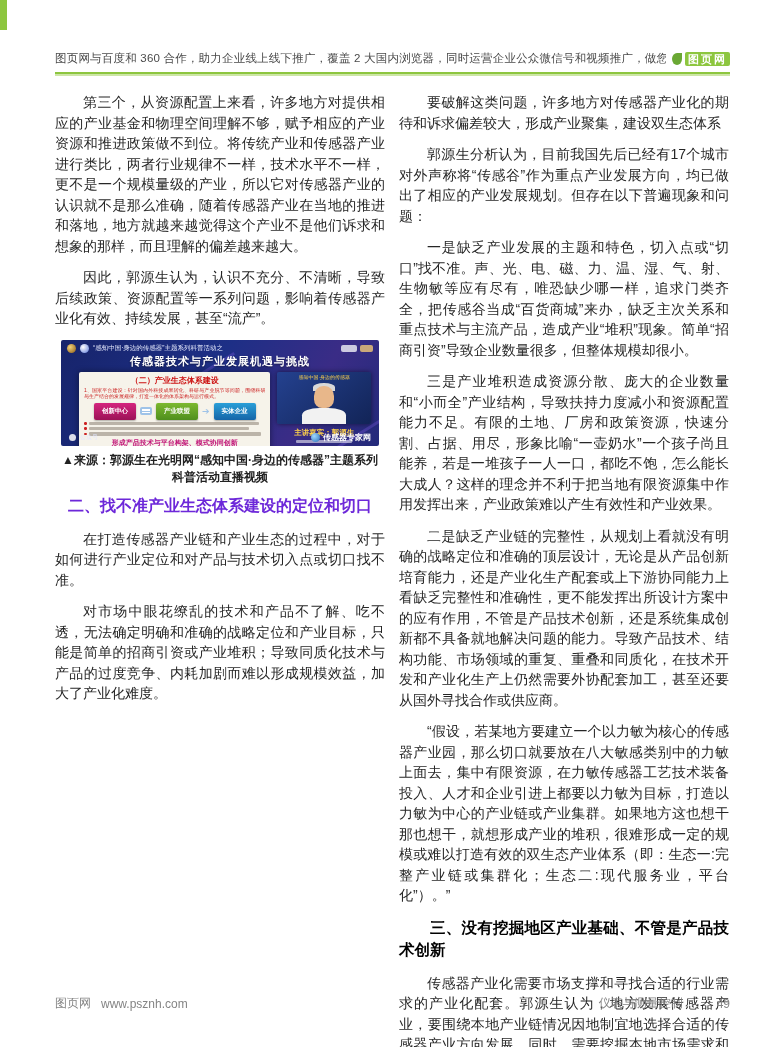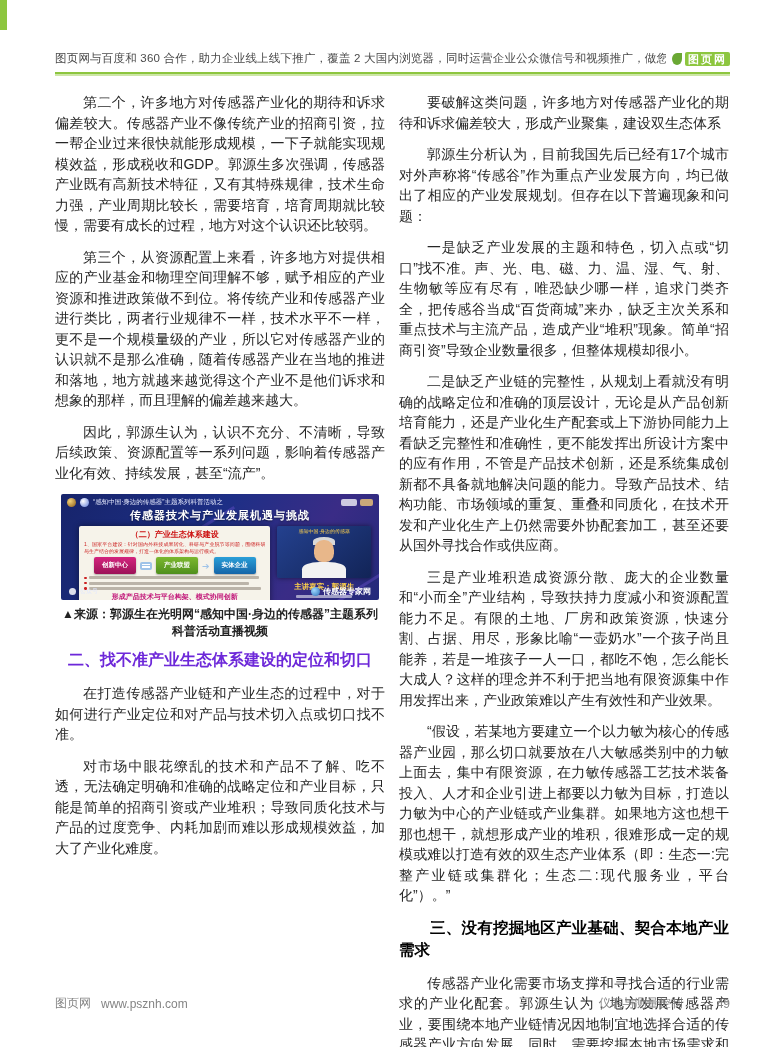--- a/index.html
+++ b/index.html
@@ -91,21 +91,20 @@
     <div class="header-text">图页网与百度和 360 合作，助力企业线上线下推广，覆盖 2 大国内浏览器，同时运营企业公众微信号和视频推广，做您优质市场部。</div>
     <div class="brand-logo">
       <span class="leaf"></span>
       <span class="brand-chars">图页网</span>
     </div>
   </div>
 
   <div class="columns">
 
     <div class="col">
-      <p class="para">第二个，许多地方对传感器产业化的期待和诉求偏差较大。传感器产业不像传统产业的招商引资，拉一帮企业过来很快就能形成规模，一下子就能实现规模效益，形成税收和GDP。郭源生多次强调，传感器产业既有高新技术特征，又有其特殊规律，技术生命力强，产业周期比较长，需要培育，培育周期就比较慢，需要有成长的过程，地方对这个认识还比较弱。</p>
       <p class="para">第三个，从资源配置上来看，许多地方对提供相应的产业基金和物理空间理解不够，赋予相应的产业资源和推进政策做不到位。将传统产业和传感器产业进行类比，两者行业规律不一样，技术水平不一样，更不是一个规模量级的产业，所以它对传感器产业的认识就不是那么准确，随着传感器产业在当地的推进和落地，地方就越来越觉得这个产业不是他们诉求和想象的那样，而且理解的偏差越来越大。</p>
       <p class="para">因此，郭源生认为，认识不充分、不清晰，导致后续政策、资源配置等一系列问题，影响着传感器产业化有效、持续发展，甚至“流产”。</p>
 
       <div class="figure">
         <div class="streak" style="left:-30px; top:70px;"></div>
         <div class="streak" style="left:160px; top:110px;"></div>
         <div class="fig-banner">
           <span class="fig-badge"></span>
           <span class="fig-badge alt"></span>
           <span class="fig-series">“感知中国·身边的传感器”主题系列科普活动之</span>
@@ -167,24 +166,24 @@
 
       <div class="h2">二、找不准产业生态体系建设的定位和切口</div>
       <p class="para">在打造传感器产业链和产业生态的过程中，对于如何进行产业定位和对产品与技术切入点或切口找不准。</p>
       <p class="para">对市场中眼花缭乱的技术和产品不了解、吃不透，无法确定明确和准确的战略定位和产业目标，只能是简单的招商引资或产业堆积；导致同质化技术与产品的过度竞争、内耗加剧而难以形成规模效益，加大了产业化难度。</p>
     </div>
 
     <div class="col">
       <p class="para">要破解这类问题，许多地方对传感器产业化的期待和诉求偏差较大，形成产业聚集，建设双生态体系</p>
       <p class="para">郭源生分析认为，目前我国先后已经有17个城市对外声称将“传感谷”作为重点产业发展方向，均已做出了相应的产业发展规划。但存在以下普遍现象和问题：</p>
       <p class="para">一是缺乏产业发展的主题和特色，切入点或“切口”找不准。声、光、电、磁、力、温、湿、气、射、生物敏等应有尽有，唯恐缺少哪一样，追求门类齐全，把传感谷当成“百货商城”来办，缺乏主次关系和重点技术与主流产品，造成产业“堆积”现象。简单“招商引资”导致企业数量很多，但整体规模却很小。</p>
+      <p class="para">三是产业堆积造成资源分散、庞大的企业数量和“小而全”产业结构，导致扶持力度减小和资源配置能力不足。有限的土地、厂房和政策资源，快速分割、占据、用尽，形象比喻“一壶奶水”一个孩子尚且能养，若是一堆孩子一人一口，都吃不饱，怎么能长大成人？这样的理念并不利于把当地有限资源集中作用发挥出来，产业政策难以产生有效性和产业效果。</p>
       <p class="para">二是缺乏产业链的完整性，从规划上看就没有明确的战略定位和准确的顶层设计，无论是从产品创新培育能力，还是产业化生产配套或上下游协同能力上看缺乏完整性和准确性，更不能发挥出所设计方案中的应有作用，不管是产品技术创新，还是系统集成创新都不具备就地解决问题的能力。导致产品技术、结构功能、市场领域的重复、重叠和同质化，在技术开发和产业化生产上仍然需要外协配套加工，甚至还要从国外寻找合作或供应商。</p>
-      <p class="para">三是产业堆积造成资源分散、庞大的企业数量和“小而全”产业结构，导致扶持力度减小和资源配置能力不足。有限的土地、厂房和政策资源，快速分割、占据、用尽，形象比喻“一壶奶水”一个孩子尚且能养，若是一堆孩子一人一口，都吃不饱，怎么能长大成人？这样的理念并不利于把当地有限资源集中作用发挥出来，产业政策难以产生有效性和产业效果。</p>
       <p class="para">“假设，若某地方要建立一个以力敏为核心的传感器产业园，那么切口就要放在八大敏感类别中的力敏上面去，集中有限资源，在力敏传感器工艺技术装备投入、人才和企业引进上都要以力敏为目标，打造以力敏为中心的产业链或产业集群。如果地方这也想干那也想干，就想形成产业的堆积，很难形成一定的规模或难以打造有效的双生态产业体系（即：生态一:完整产业链或集群化；生态二:现代服务业，平台化”）。”</p>
-      <div class="h3">三、没有挖掘地区产业基础、契合本地产业需求</div>
+      <div class="h3">三、没有挖掘地区产业基础、不管是产品技术创新</div>
       <p class="para">传感器产业化需要市场支撑和寻找合适的行业需求的产业化配套。郭源生认为，地方发展传感器产业，要围绕本地产业链情况因地制宜地选择合适的传感器产业方向发展。同时，需要挖掘本地市场需求和产业协同基础及配套能力。</p>
     </div>
   </div>
 
   <div class="footer">
     <div class="left">
       <span>图页网</span>
       <span>www.psznh.com</span>
     </div>
     <div class="right">

